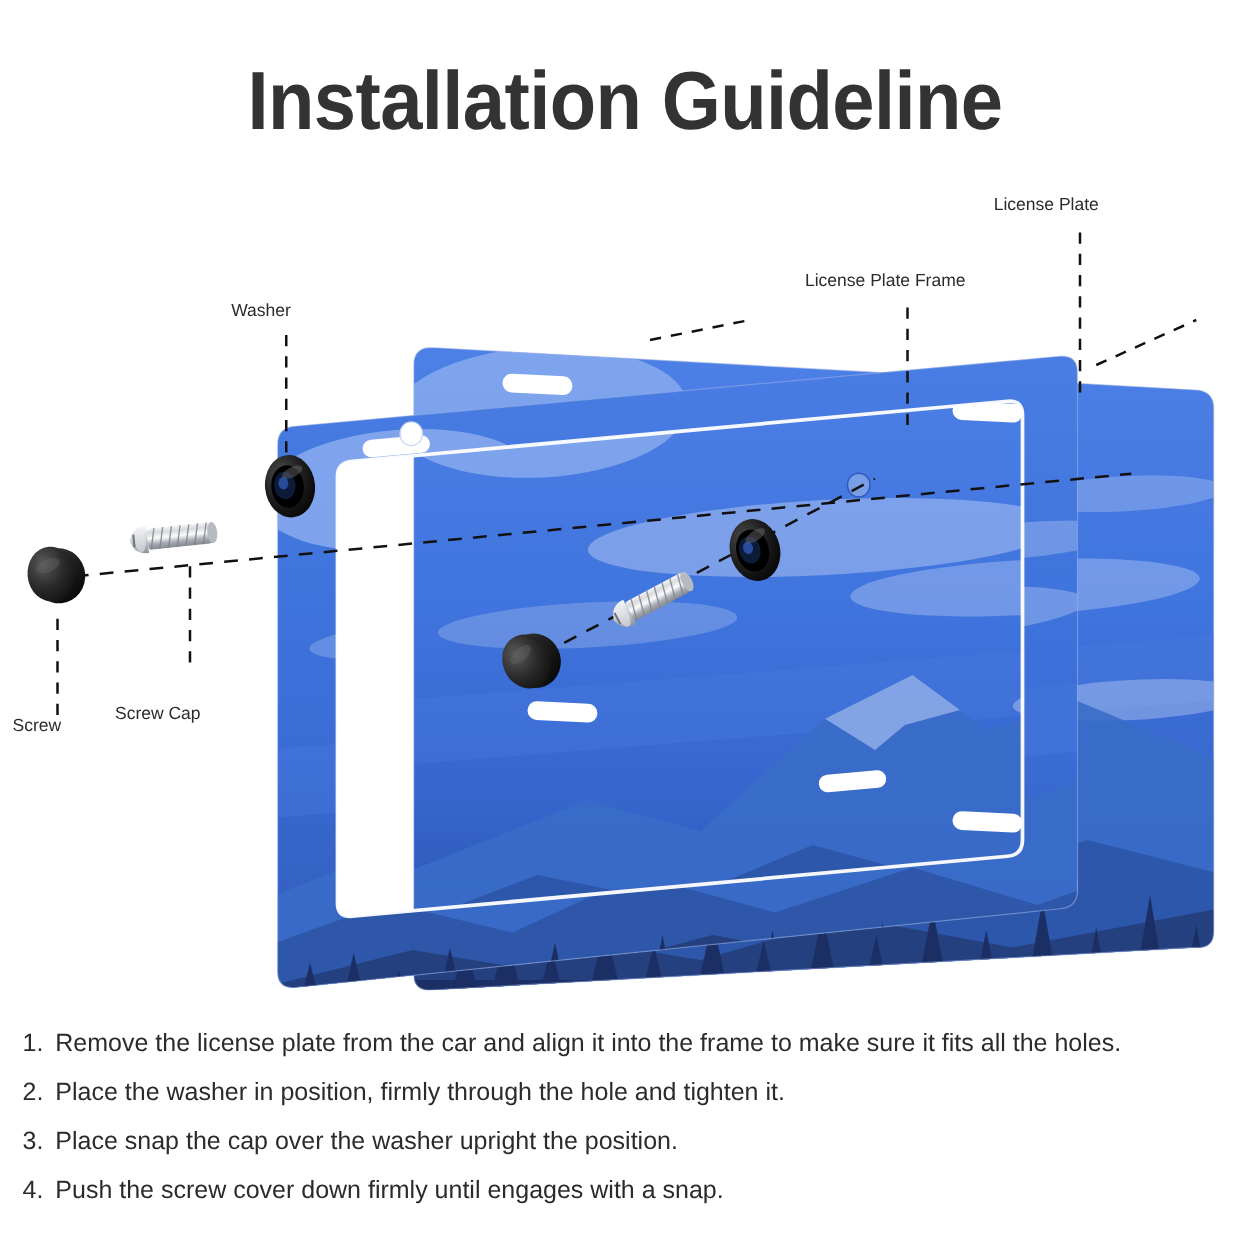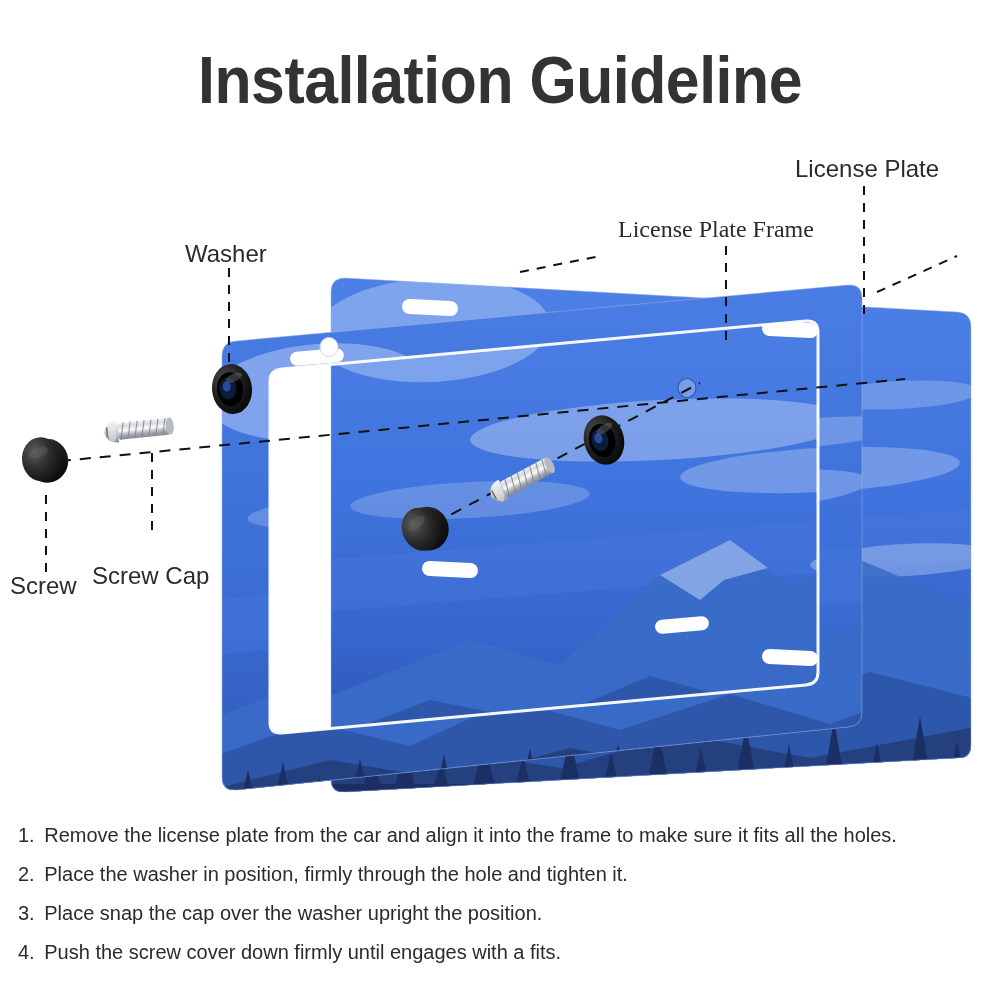--- a/index.html
+++ b/index.html
@@ -17,21 +17,21 @@
     font-size:66px;font-weight:bold;
     color:#333333;
     letter-spacing:-0.5px;
     transform:scaleX(.92);
     white-space:nowrap;
   }
 
   
   .callout{
     position:absolute;
-    font-size:24px;color:#2b2b2b;
+    font-size:14px;color:#2b2b2b;
     white-space:nowrap;
   }
 
   
   .steps{
     position:absolute;left:18px;top:824px;width:970px;
   }
   .step{
     font-size:20px;color:#2b2b2b;
     margin-bottom:16px;white-space:nowrap;
@@ -308,21 +308,21 @@
       <line x1="229" y1="268" x2="229" y2="366"></line>
 
       <line x1="152" y1="530" x2="152" y2="450"></line>
 
       <line x1="46" y1="572" x2="46" y2="490"></line>
     </g>
   </svg>
 
   <div class="callout" style="left:795px;top:155px;">License Plate</div>
 
-  <div class="callout" style="left:618px;top:216px;font-family:Liberation Serif, serif;">License Plate Frame</div>
+  <div class="callout" style="left:644px;top:216px;">License Plate Frame</div>
 
   <div class="callout" style="left:185px;top:240px;">Washer</div>
 
   <div class="callout" style="left:92px;top:530px;margin-top:32px;">Screw Cap</div>
 
   <div class="callout" style="left:10px;top:572px;">Screw</div>
 
   <div class="steps">
     <div class="step">
       <span class="step-num">1.</span>
@@ -331,17 +331,17 @@
     <div class="step">
       <span class="step-num">2.</span>
       <span>Place the washer in position, firmly through the hole and tighten it.</span>
     </div>
     <div class="step">
       <span class="step-num">3.</span>
       <span>Place snap the cap over the washer upright the position.</span>
     </div>
     <div class="step">
       <span class="step-num">4.</span>
-      <span>Push the screw cover down firmly until engages with a fits.</span>
+      <span>Push the screw cover down firmly until engages with a snap.</span>
     </div>
   </div>
 
 </div>
 
 </body></html>

